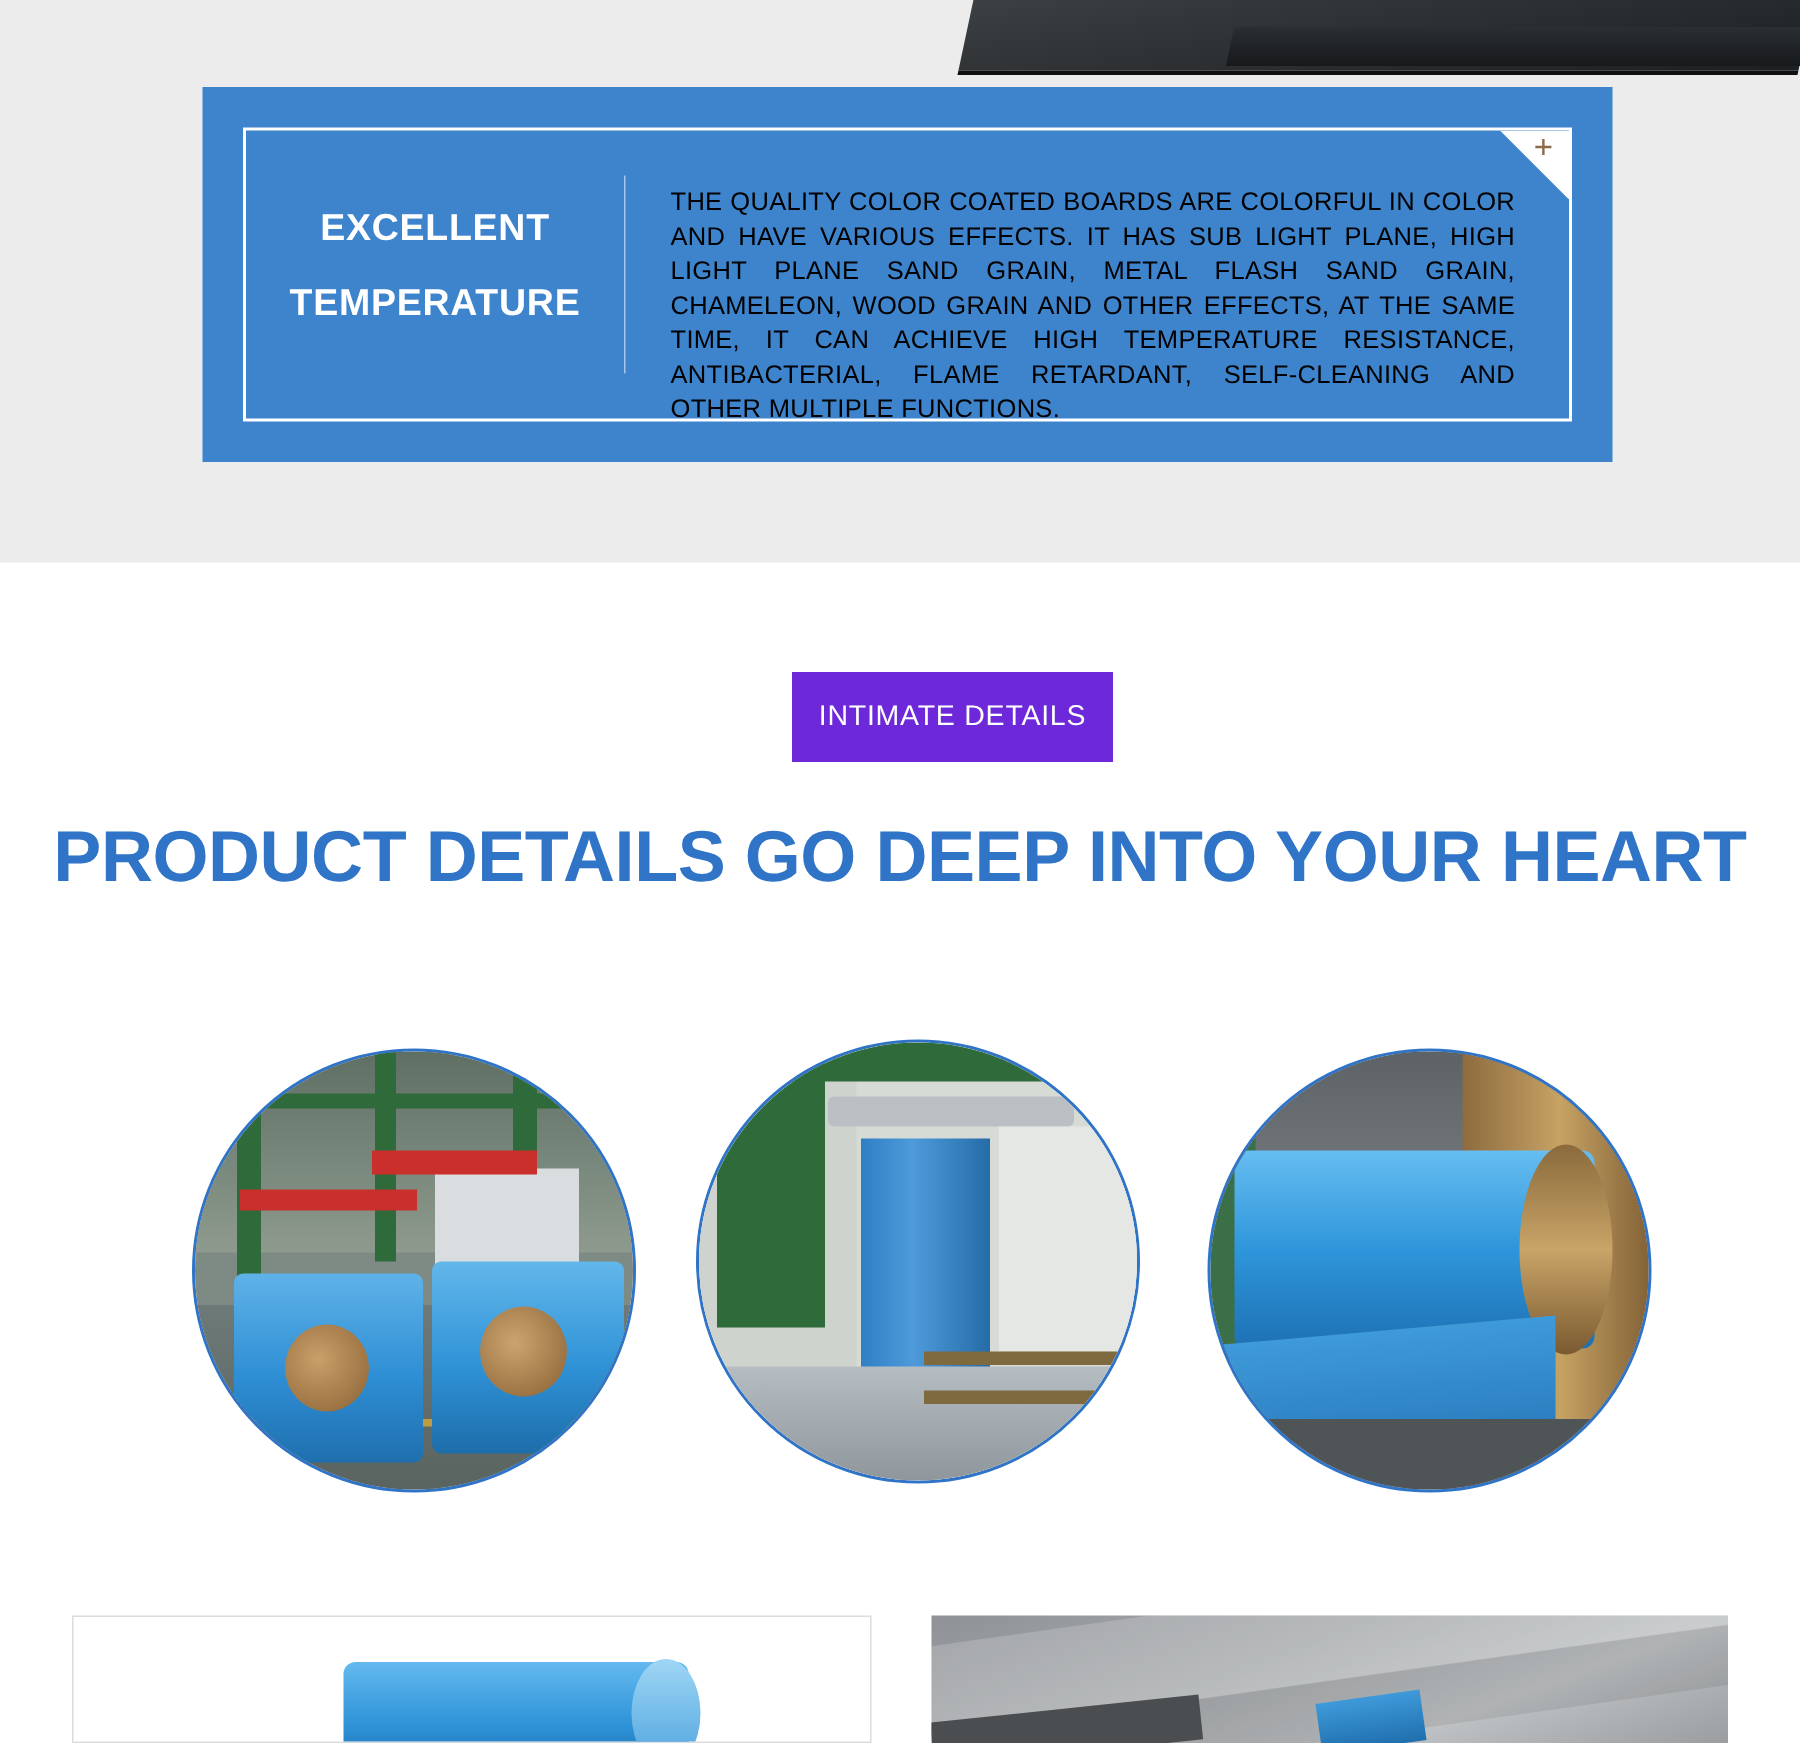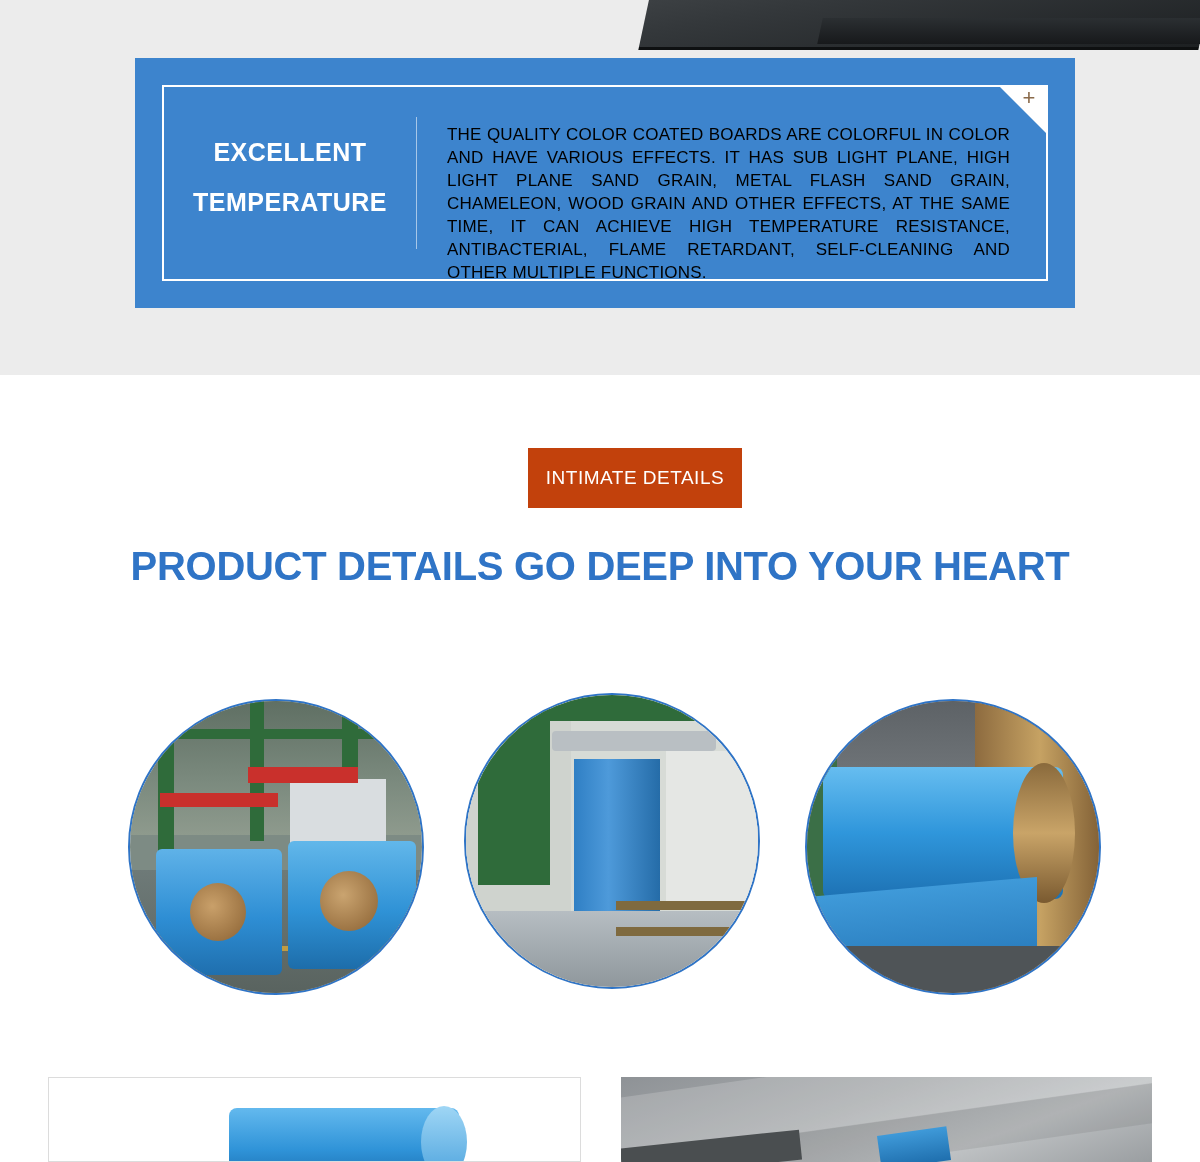--- a/index.html
+++ b/index.html
@@ -55,28 +55,28 @@
     clip-path: polygon(100% 0, 0 0, 100% 100%);
   }
   .corner-plus {
     position: absolute; right: 7px; top: 1px; width: 20px; height: 20px;
     color: #8a6a4a; font-size: 22px; line-height: 20px; text-align: center;
   }
 
   
   .details-tag {
     position: absolute; left: 528px; top: 448px; width: 214px; height: 60px;
-    background: #c2410c; color: #ffffff; font-size: 19px;
+    background: #6d28d9; color: #ffffff; font-size: 19px;
     display: flex; align-items: center; justify-content: center;
     letter-spacing: .5px;
   }
   .details-heading {
     position: absolute; left: 0; top: 544px; width: 1200px;
     text-align: center; color: #2f74c6; font-weight: bold;
-    font-size: 40px; letter-spacing: -.3px;
+    font-size: 48px; letter-spacing: -.3px;
   }
 
   
   .circles { position: absolute; left: 0; top: 693px; width: 1200px; height: 320px; }
   .circle {
     position: absolute; width: 296px; height: 296px; border-radius: 50%;
     border: 2px solid #2f74c6; overflow: hidden;
   }
   .circle.c1 { left: 128px; top: 6px; }
   .circle.c2 { left: 464px; top: 0px; }

